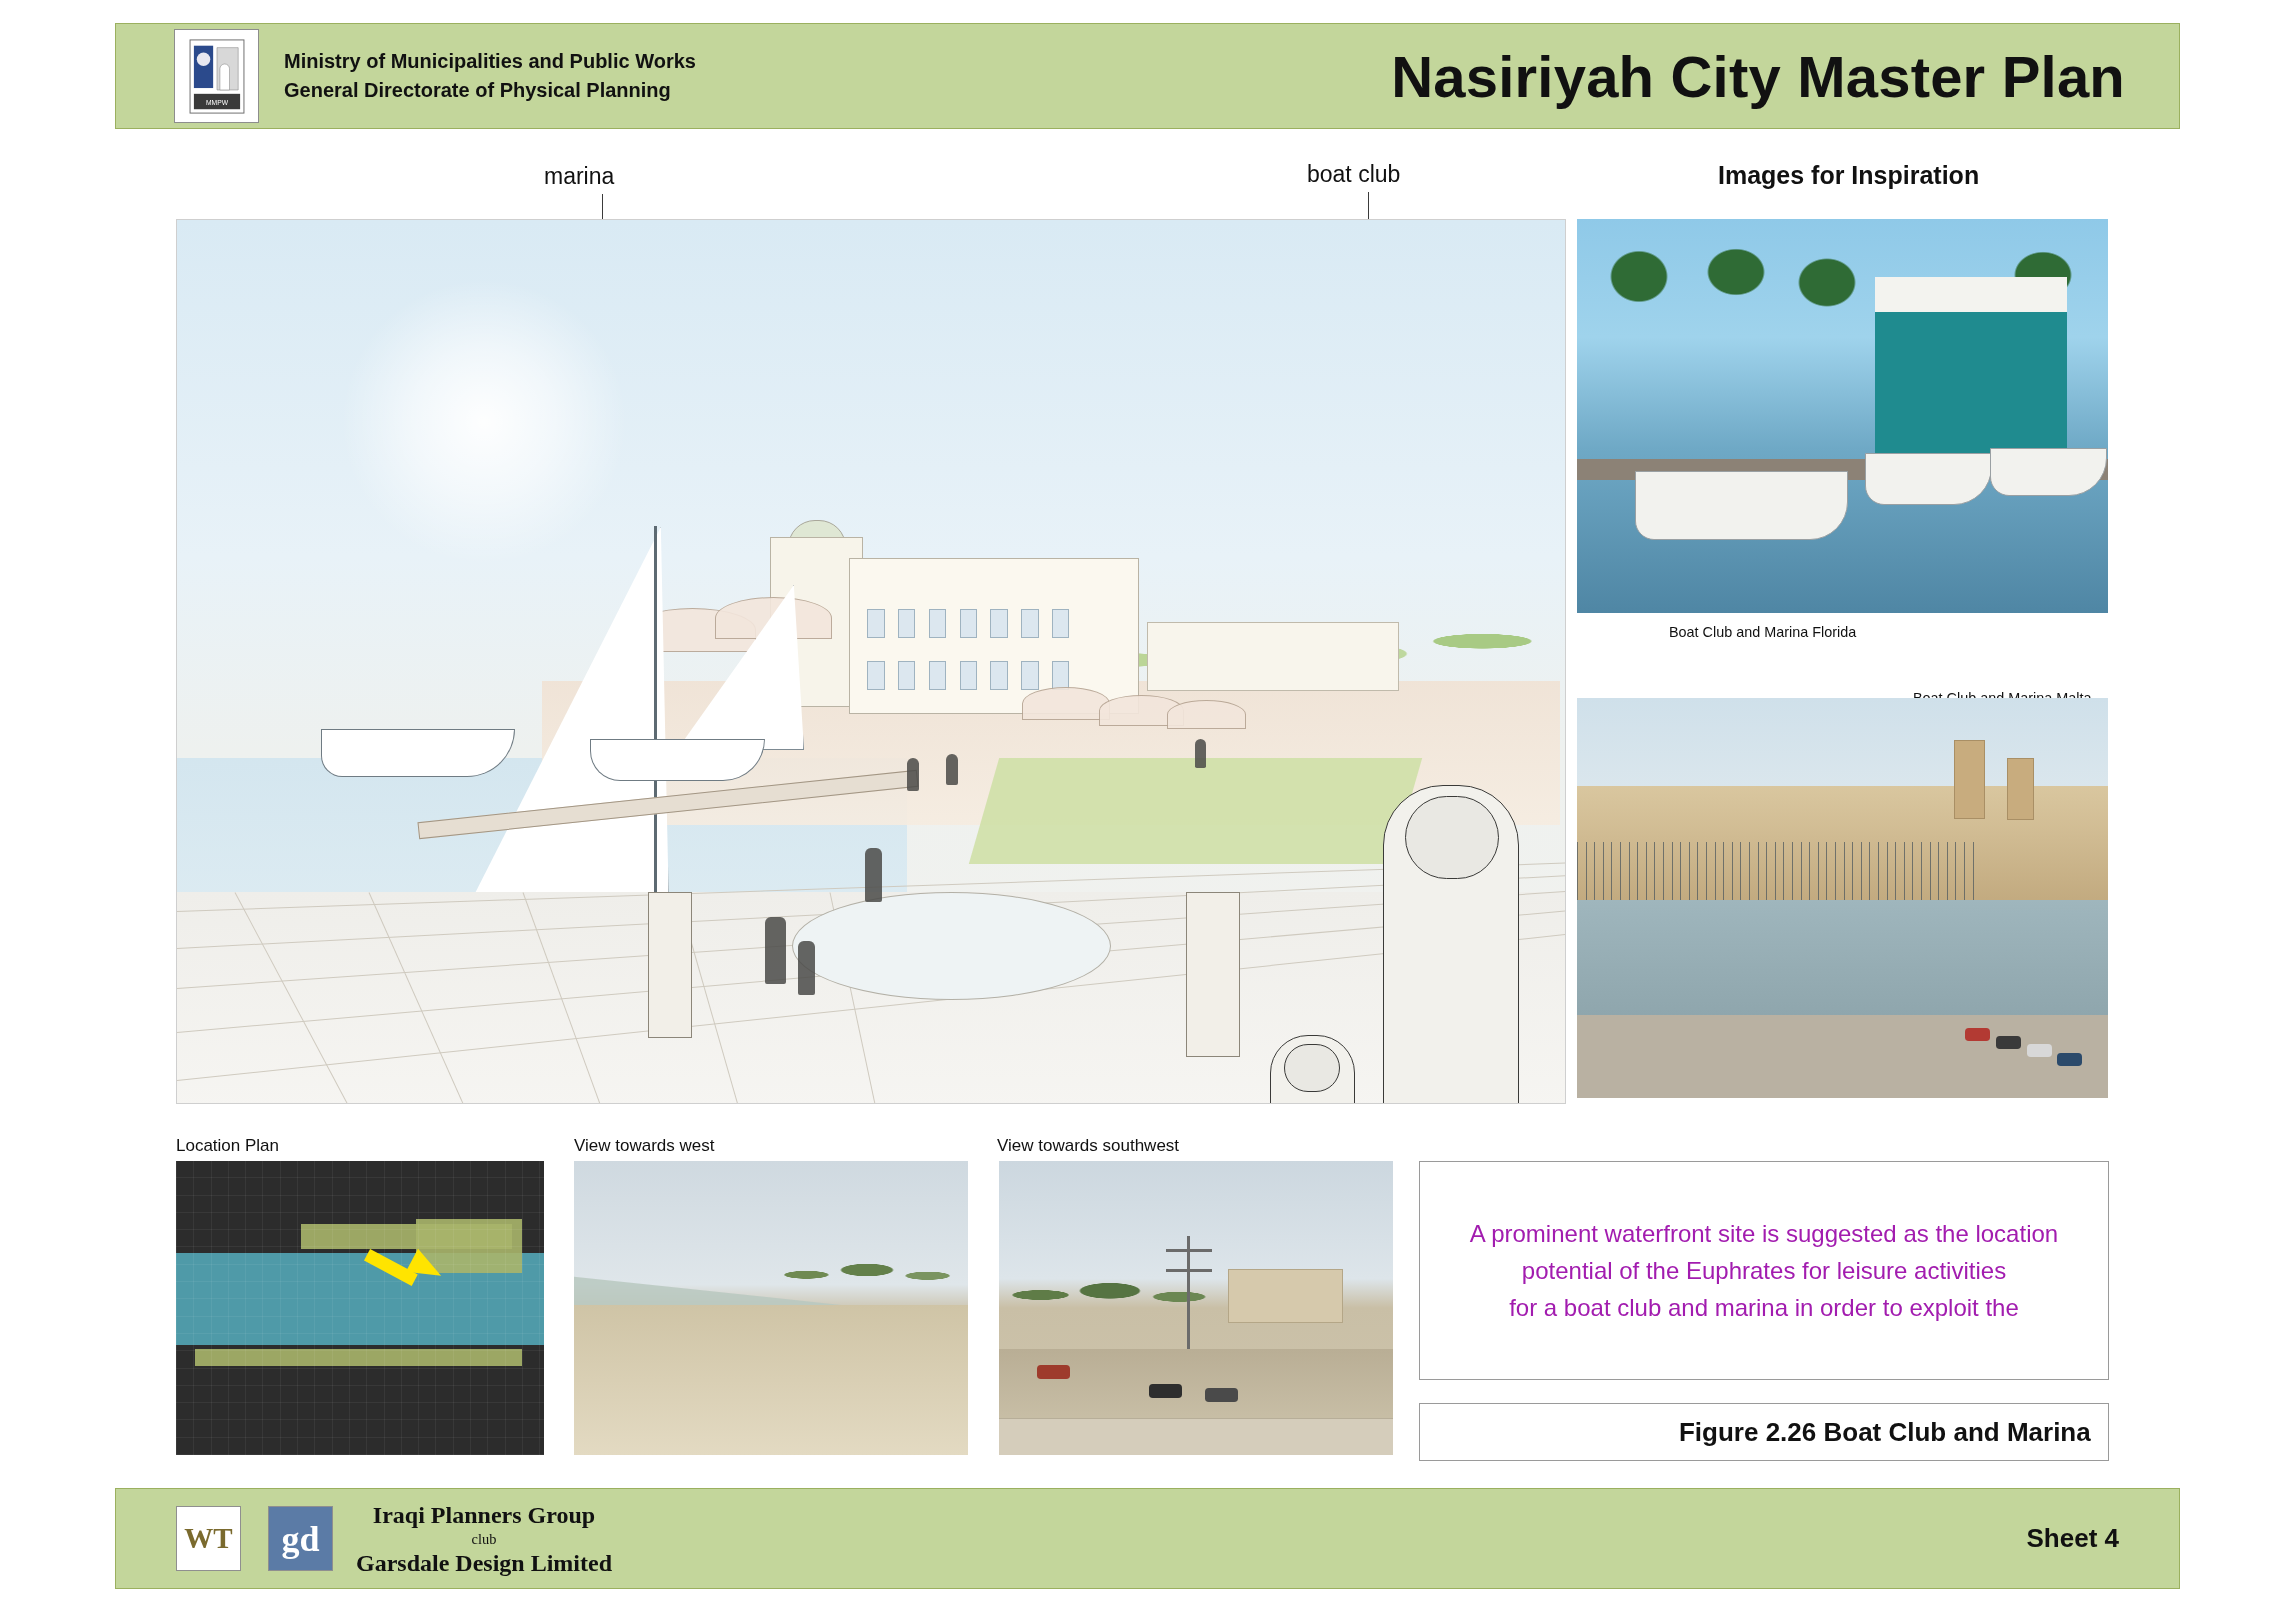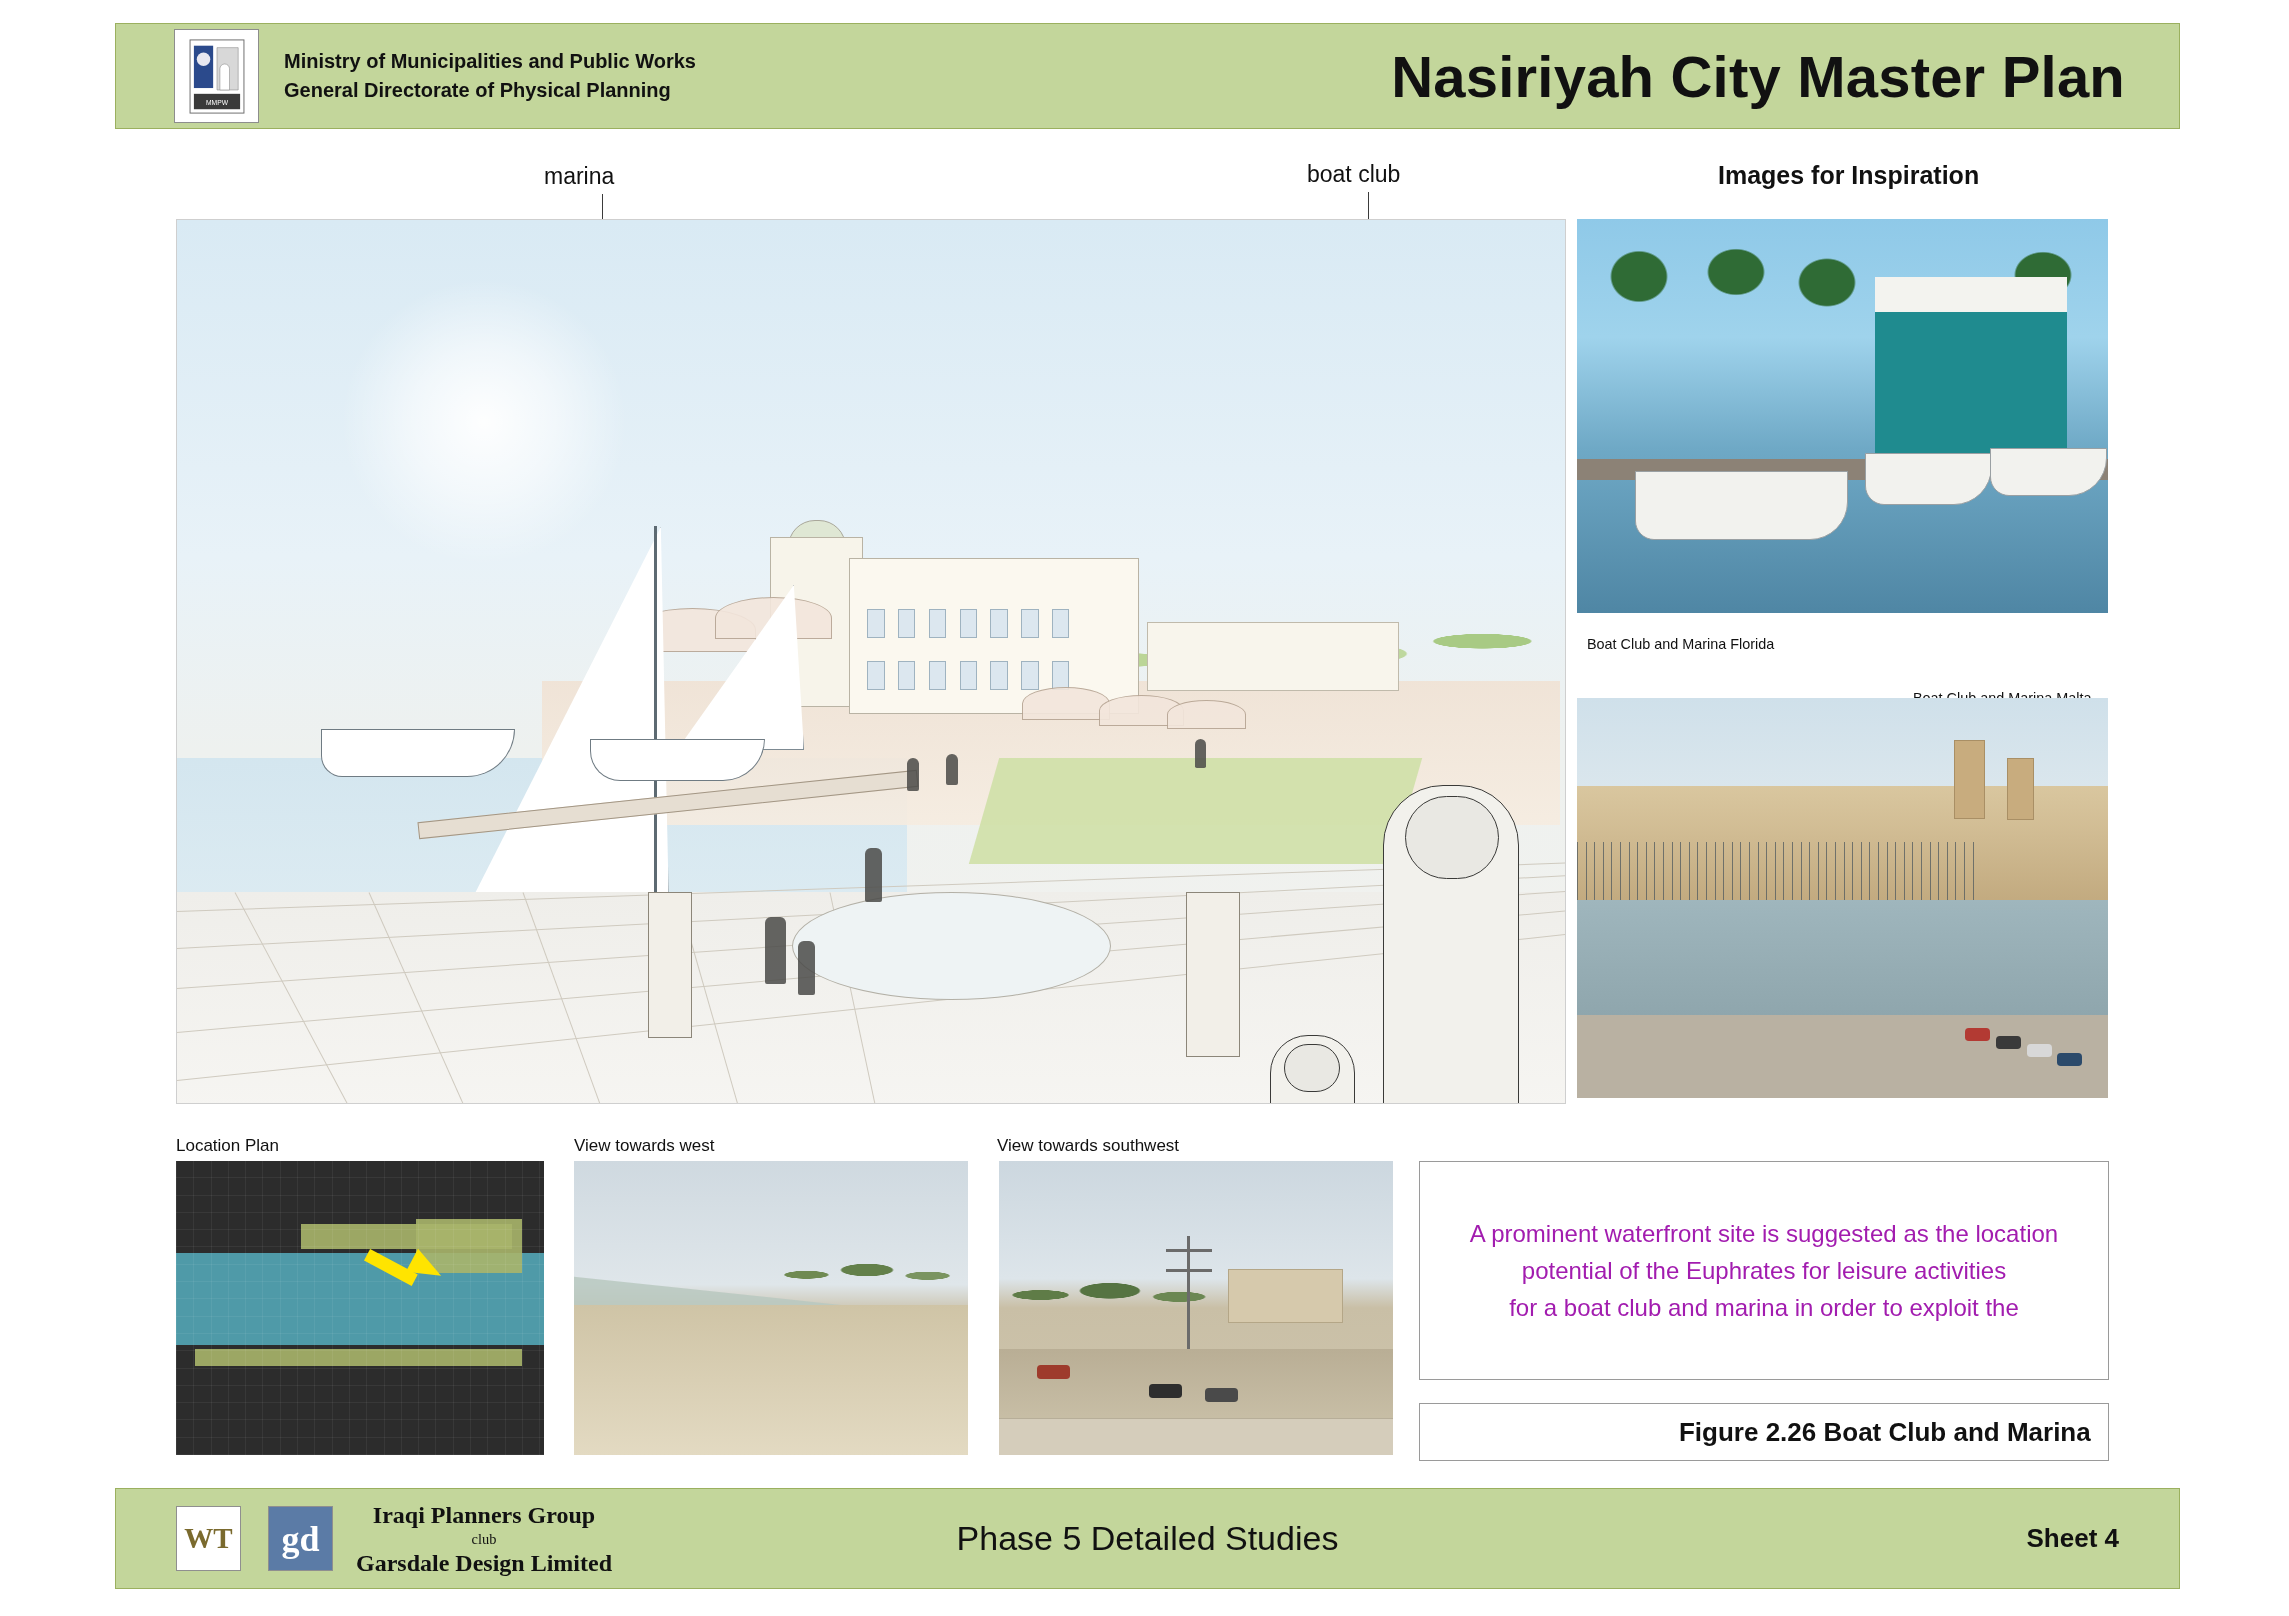--- a/index.html
+++ b/index.html
@@ -336,21 +336,21 @@
     width: 25px; height: 12.5px;
     border-radius: 3.8px;
   }
 
   .photo-caption {
     position: absolute;
     font-size: 14.4px;
     color: #111;
     white-space: nowrap;
   }
-  #cap-florida { left: 1587px; top: 624px; margin-top: 12px; }
+  #cap-florida { left: 1669px; top: 624px; }
   #cap-malta   { left: 1913px; top: 690px; }
 
   
   .small-label {
     position: absolute;
     font-size: 17px;
     color: #111;
   }
   #lab-location { left: 176px; top: 1136px; }
   #lab-west     { left: 574px; top: 1136px; }
@@ -731,16 +731,15 @@
 <div class="footer">
   <div class="footer-logos">
     <div class="logo-wt">WT</div>
     <div class="logo-gd">gd</div>
   </div>
   <div class="footer-company">
     <div class="c1">Iraqi Planners Group</div>
     <div class="c2">club</div>
     <div class="c3">Garsdale Design Limited</div>
   </div>
-  <div class="footer-center">Phase 5 Detailed Studies</div>
   <div class="footer-sheet">Sheet 4</div>
 </div>
 
 
 </body></html>

